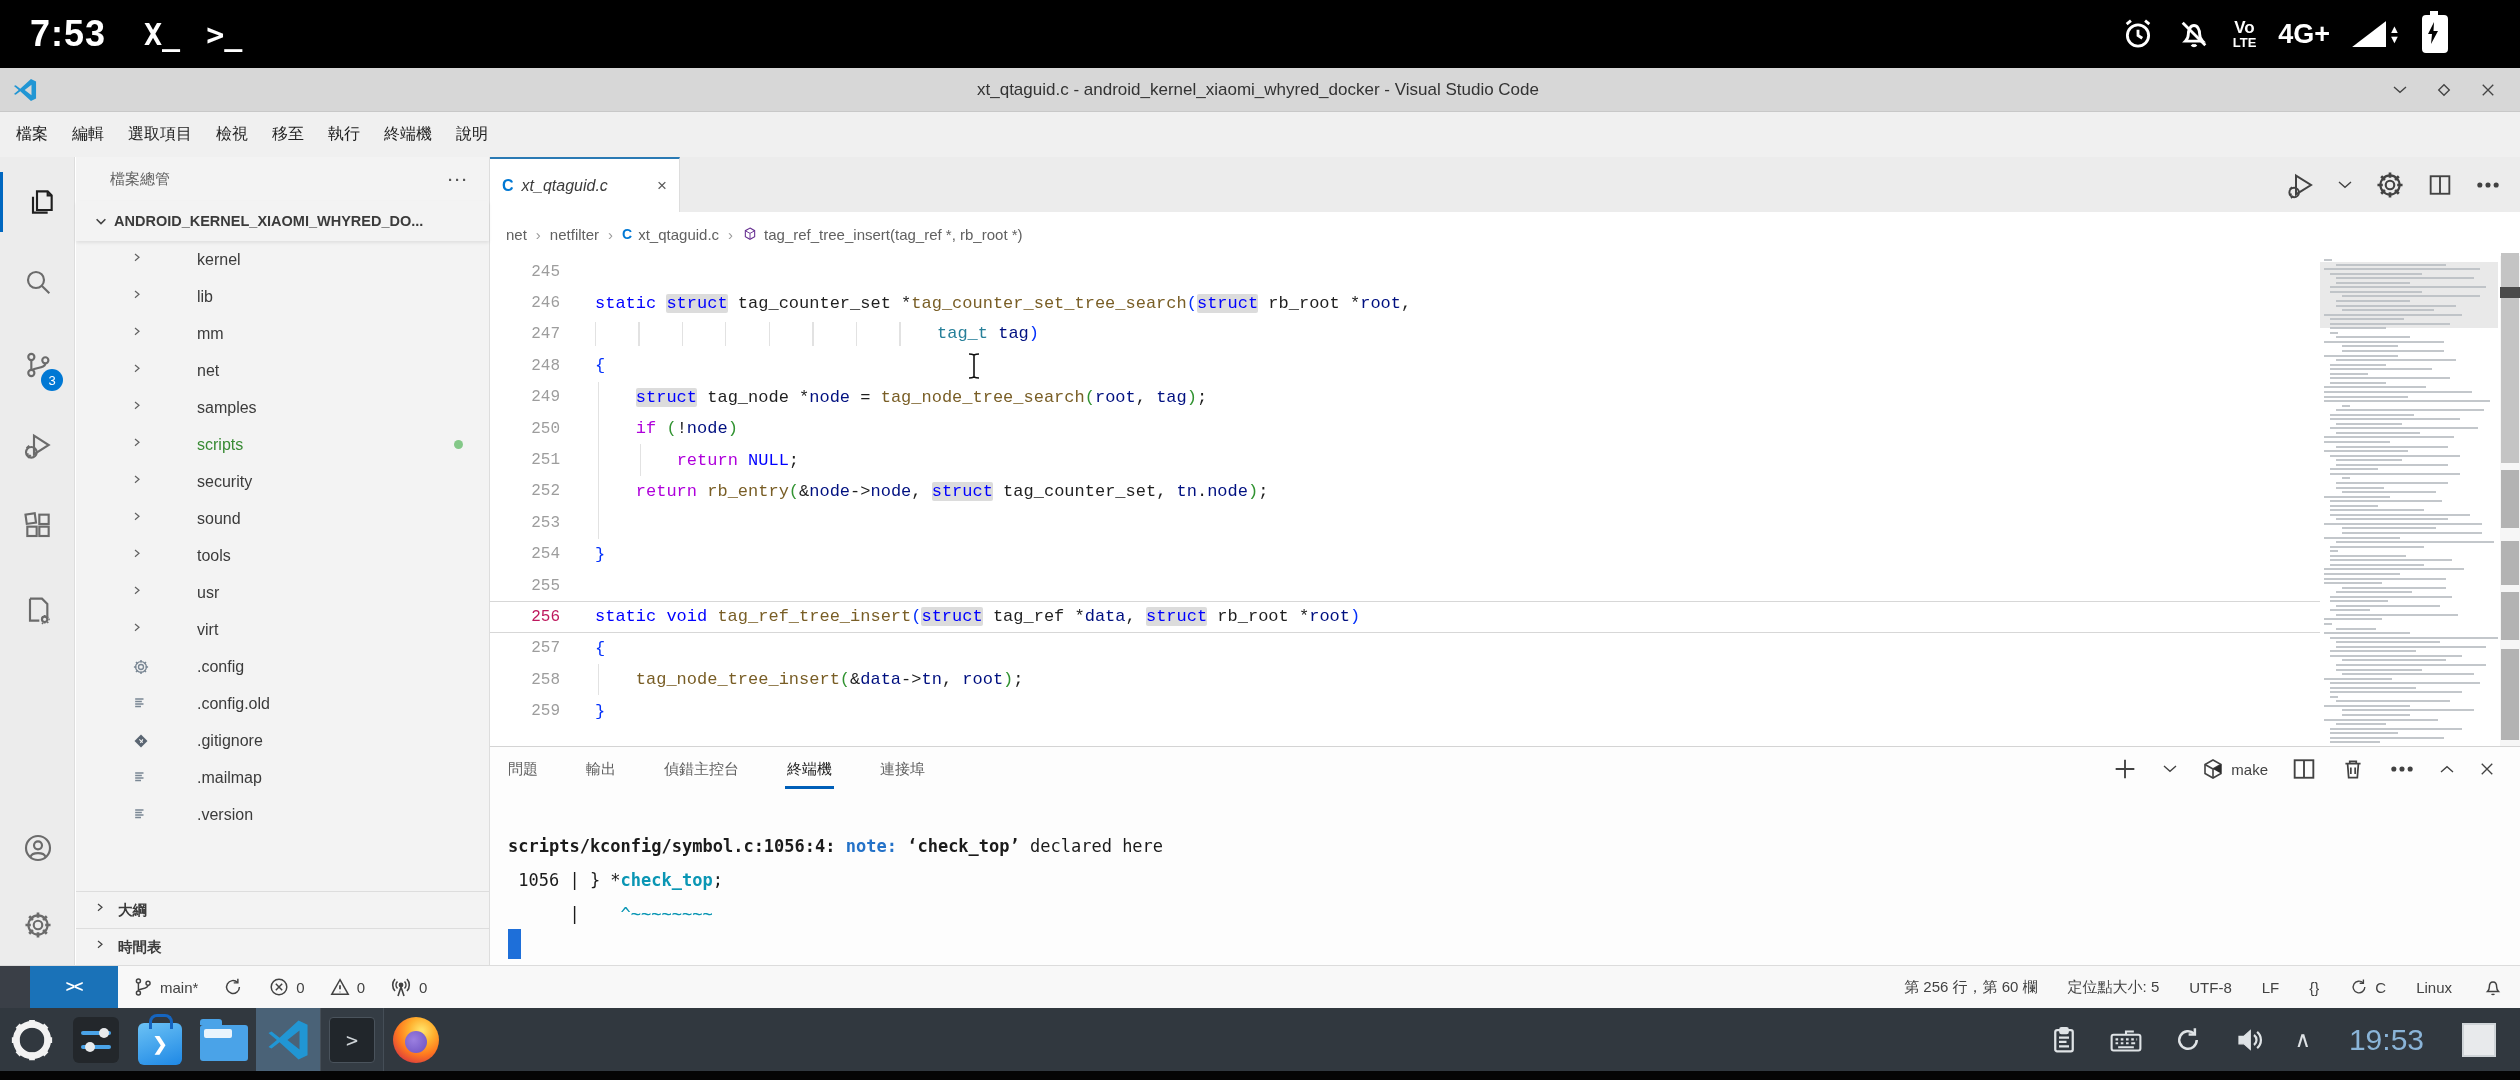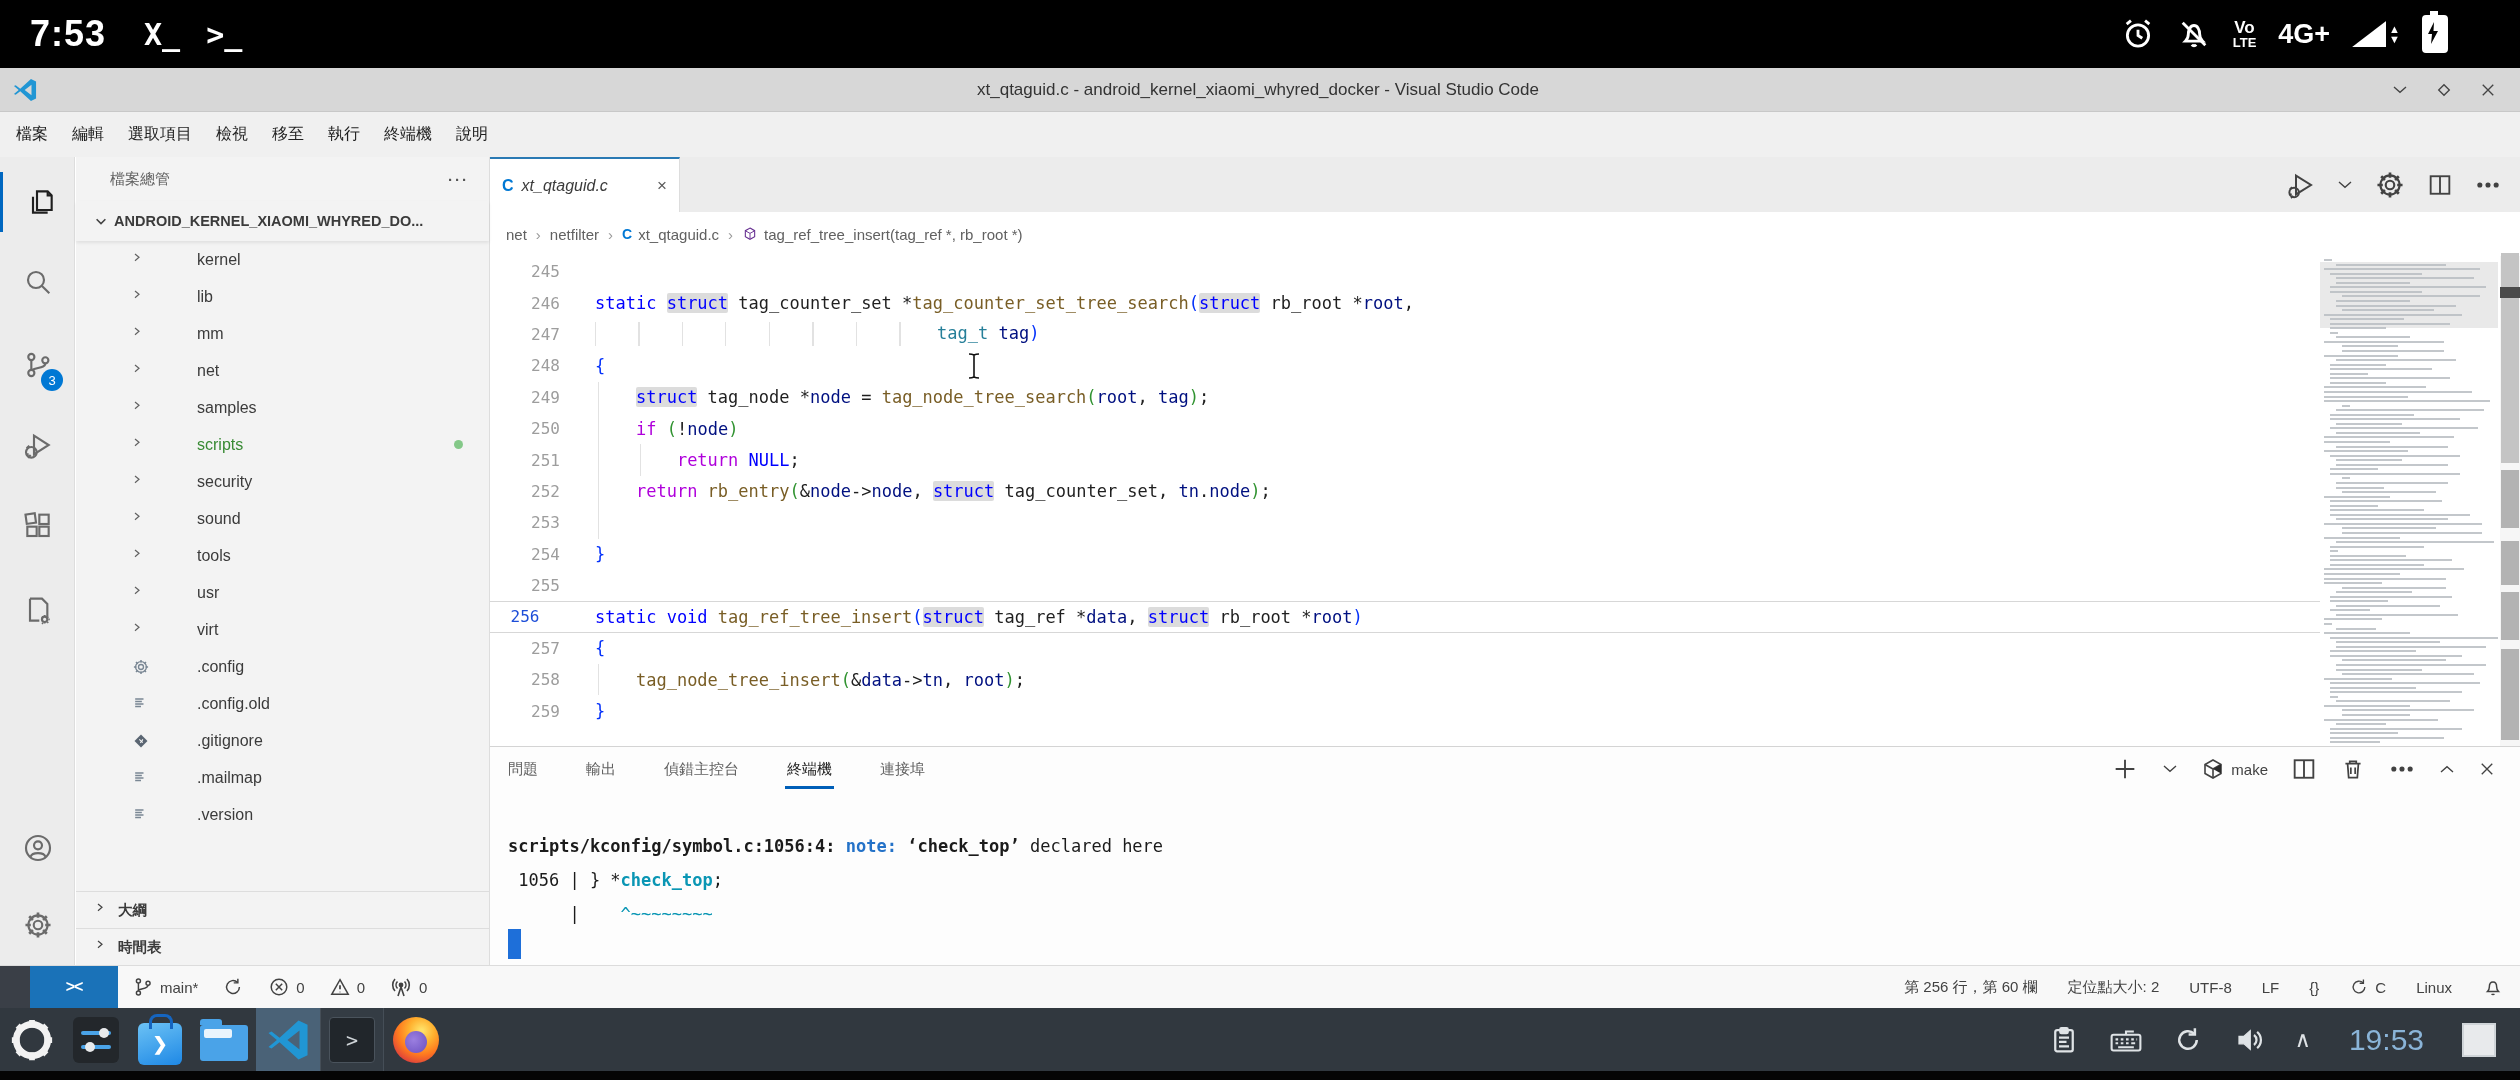--- a/index.html
+++ b/index.html
@@ -65,25 +65,25 @@
   .ed-actions{position:absolute;right:18px;top:0;height:55px;display:flex;align-items:center;gap:20px;color:#424242;}
   .breadcrumbs{position:absolute;left:490px;top:212px;width:2030px;height:44px;background:#fff;display:flex;
                align-items:center;font-size:15px;color:#616161;padding-left:16px;box-sizing:border-box;}
   .bc-item{display:flex;align-items:center;}
   .bc-sep{margin:0 9px;color:#9a9a9a;}
   .bc-item .clang{color:#0078d4;font-weight:bold;margin-right:6px;font-size:14px;}
   .bc-item .method{color:#652d90;margin-right:6px;display:flex;}
   
   .code{position:absolute;left:490px;top:256px;width:1830px;height:490px;background:#fff;
         font-family:"DejaVu Sans Mono",monospace;font-size:17px;}
-  .code-row{height:31.4px;display:flex;align-items:center;position:relative;}
+  .code-row{height:31.4px;display:flex;align-items:center;position:relative;font-family:Liberation Mono, monospace;}
   .code-row .ln{width:70px;text-align:right;color:#9d9d9d;font-size:16px;flex:none;}
   .code-row .lc{padding-left:35px;white-space:pre;flex:1;}
   .code-row.current{box-shadow:inset 0 1px 0 #d7d7d7, inset 0 -1px 0 #d7d7d7;}
-  .code-row.current .ln{color:#1d4ed8;text-align:center;}
+  .code-row.current .ln{color:#be185d;}
   .iguide{position:absolute;top:0;height:100%;border-left:1px solid #e2e2e2;}
   .tok-kw{color:#0000ff}.tok-ct{color:#af00db}.tok-fn{color:#795e26}.tok-ty{color:#267f99}
   .tok-var{color:#001080}.tok-pl{color:#1f1f1f}.tok-b1{color:#0431fa}.tok-b2{color:#319331}
   .tok-hl{background:#dcdcdc;border-radius:2px;}
   .tok-guides{display:inline-block;width:342px;height:24px;vertical-align:middle;
     background:repeating-linear-gradient(to right,#e2e2e2 0 1px,transparent 1px 43.5px);
     background-size:312px 100%;background-repeat:no-repeat;}
   .ibeam{position:absolute;left:966px;top:352px;width:16px;height:28px;color:#111;}
   
   .minimap{position:absolute;left:2320px;top:256px;width:178px;height:500px;background:#fff;overflow:hidden;}
@@ -821,21 +821,21 @@
             <path d="M8.5 13.5a5 5 0 0 1 0-7M15.5 6.5a5 5 0 0 1 0 7M6 16a9 9 0 0 1 0-12M18 4a9 9 0 0 1 0 12M12 12l-3 9M12 12l3 9"></path>
           </svg>
           <span>0</span>
         </div>
       </div>
     <div class="sb-right">
         <div class="sb-item">
           <span>第 256 行，第 60 欄</span>
         </div>
         <div class="sb-item">
-          <span>定位點大小: 2</span>
+          <span>定位點大小: 5</span>
         </div>
         <div class="sb-item">
           <span>UTF-8</span>
         </div>
         <div class="sb-item">
           <span>LF</span>
         </div>
         <div class="sb-item">
           <span>{}</span>
         </div>

